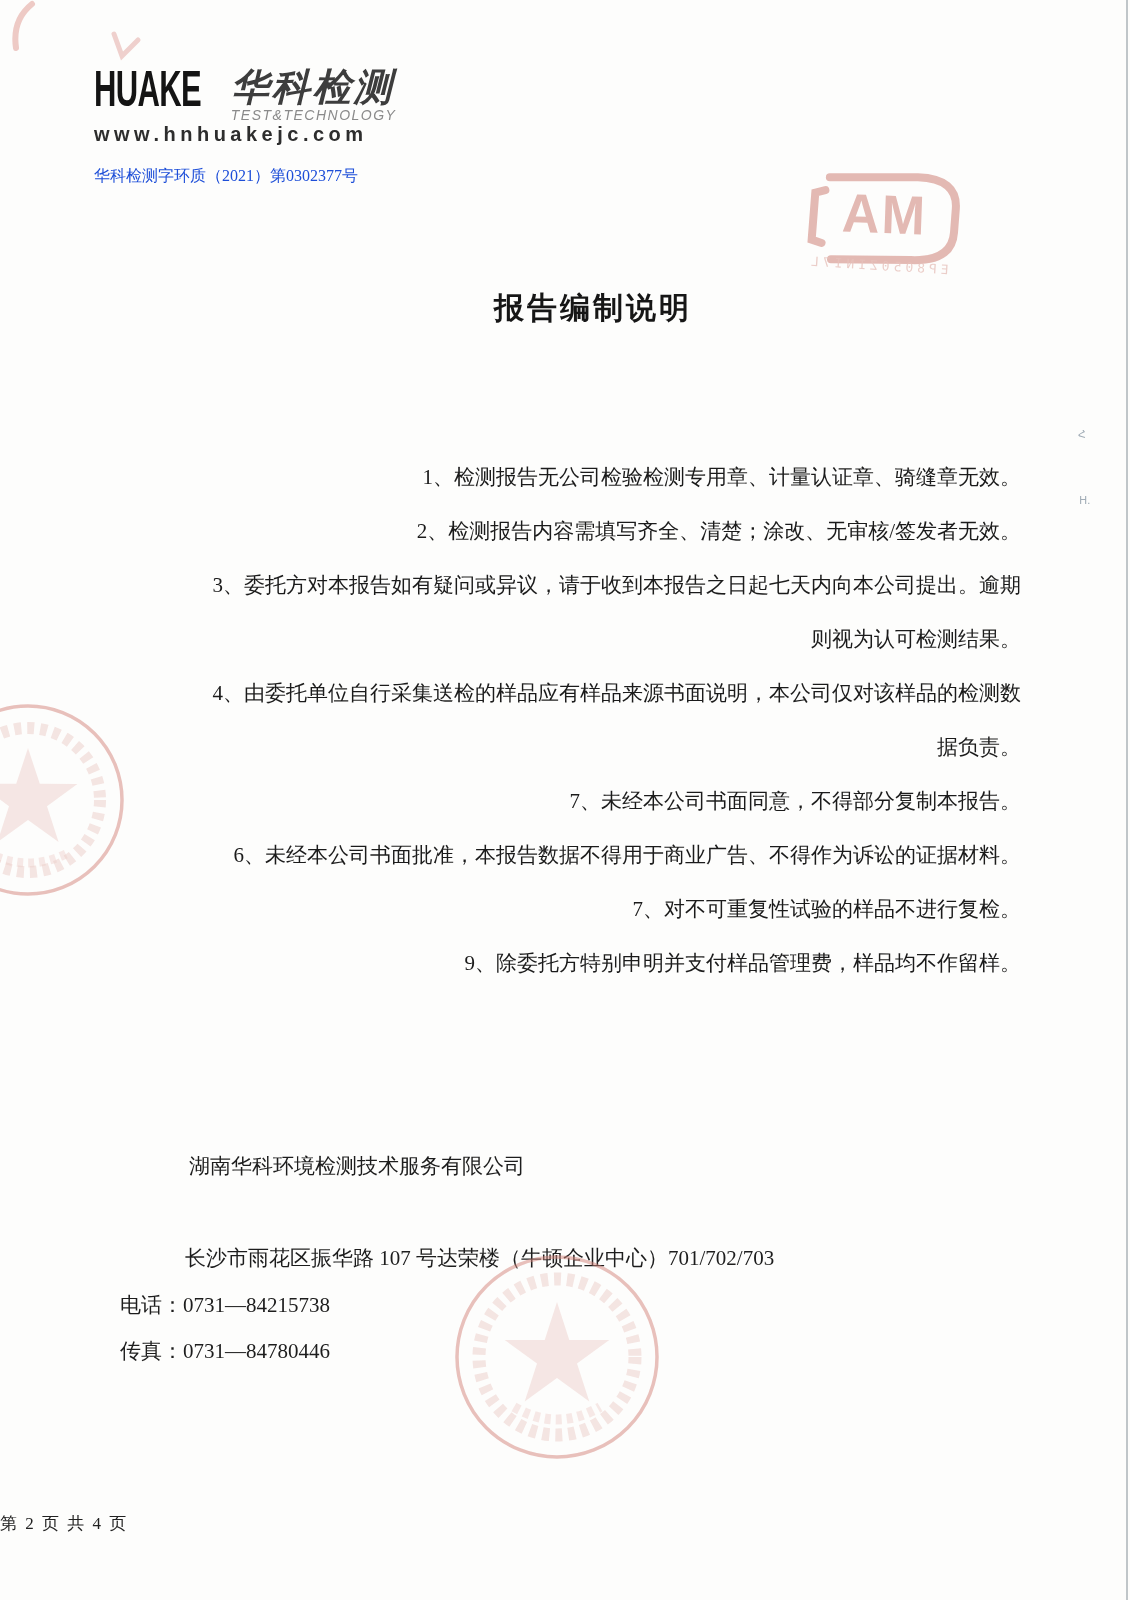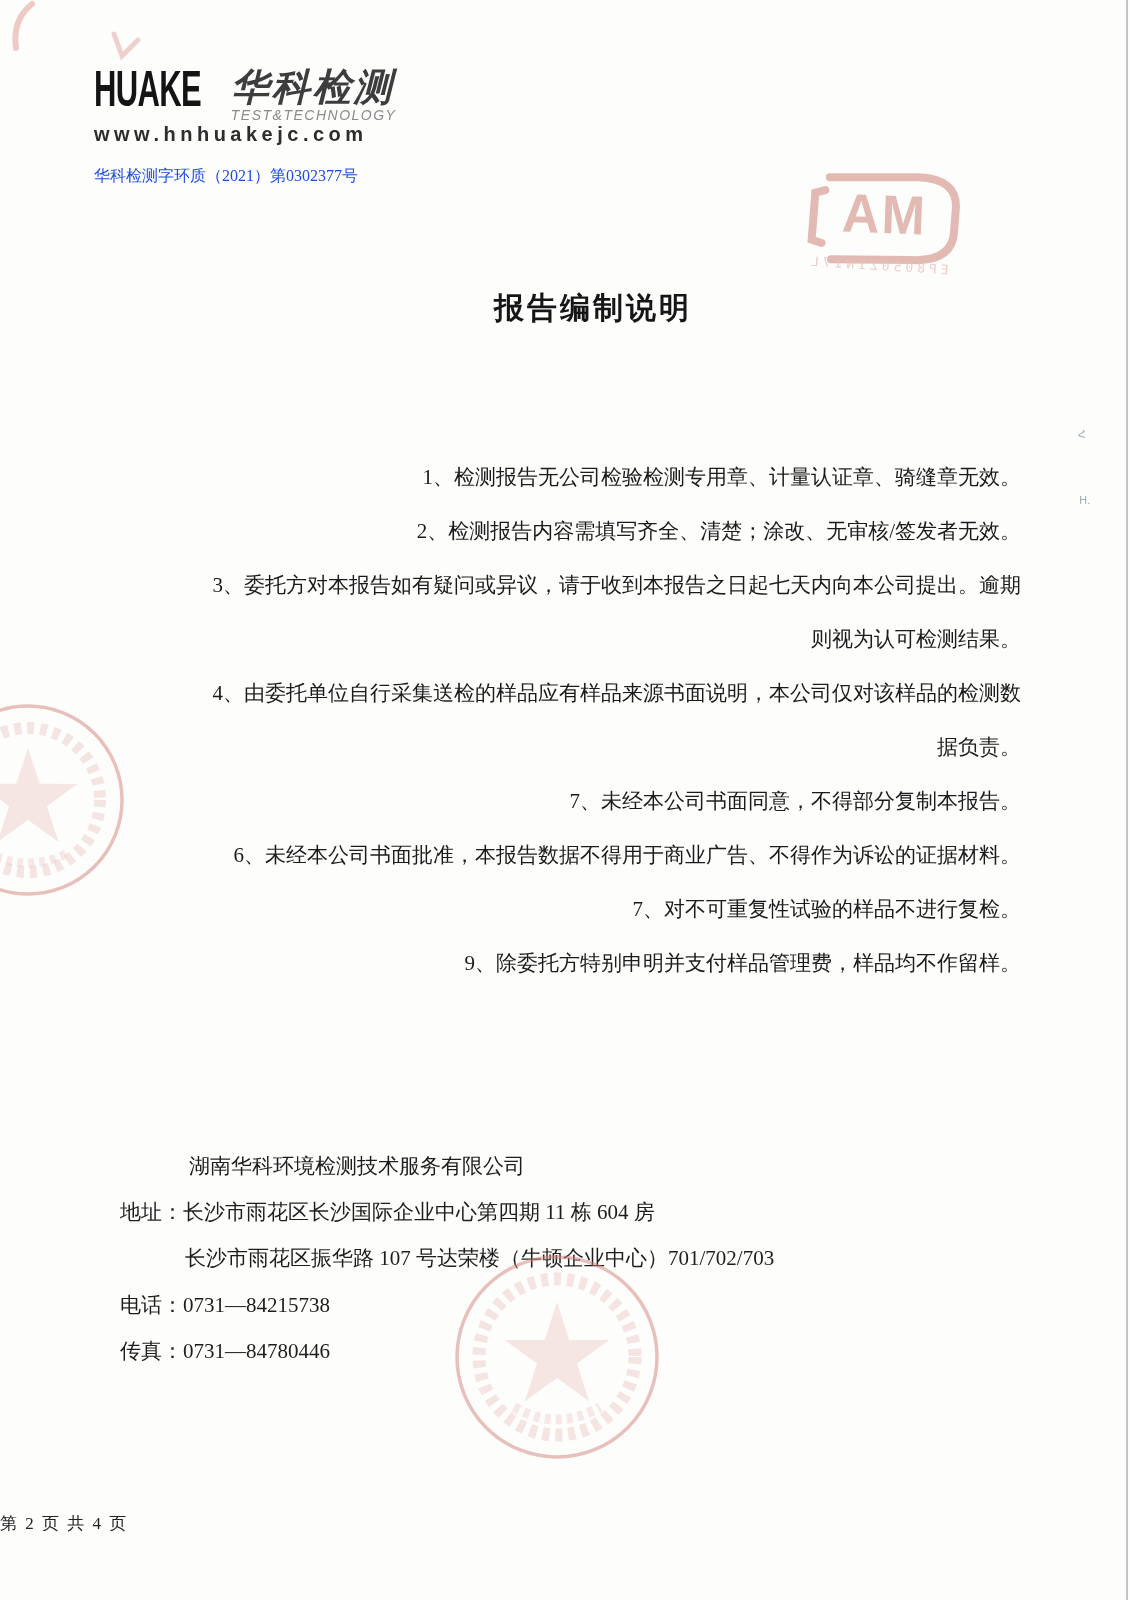--- a/index.html
+++ b/index.html
@@ -113,21 +113,20 @@
 则视为认可检测结果。</div>
     <div class="item">4、由委托单位自行采集送检的样品应有样品来源书面说明，本公司仅对该样品的检测数
 据负责。</div>
     <div class="item">7、未经本公司书面同意，不得部分复制本报告。</div>
     <div class="item">6、未经本公司书面批准，本报告数据不得用于商业广告、不得作为诉讼的证据材料。</div>
     <div class="item">7、对不可重复性试验的样品不进行复检。</div>
     <div class="item">9、除委托方特别申明并支付样品管理费，样品均不作留样。</div>
   </div>
 
   <div class="cline company-name">湖南华科环境检测技术服务有限公司</div>
-  <div class="cline addr1"><span>地址：</span><span>长沙市雨花区长沙国际企业中心第四期 11 栋 604 房</span></div>
   <div class="cline addr2">长沙市雨花区振华路 107 号达荣楼（牛顿企业中心）701/702/703</div>
   <div class="cline phone"><span>电话：</span><span>0731—84215738</span></div>
   <div class="cline fax"><span>传真：</span><span>0731—84780446</span></div>
 
   <div class="footer">第 2 页 共 4 页</div>
 
   <svg class="round-stamp stamp-left" width="200" height="200" viewBox="0 0 200 200">
     <circle cx="100" cy="100" r="94" fill="none" stroke="#d4857c" stroke-width="3.5"></circle>
     <circle cx="100" cy="100" r="72" fill="none" stroke="#dda49c" stroke-width="12" stroke-dasharray="7 6" opacity="0.55"></circle>
     <polygon points="100,48 111.8,83.8 149.4,83.9 119,106.2 130.6,142.1 100,120 69.4,142.1 81,106.2 50.6,83.9 88.2,83.8" fill="#e3b2ab" opacity="0.6"></polygon>

